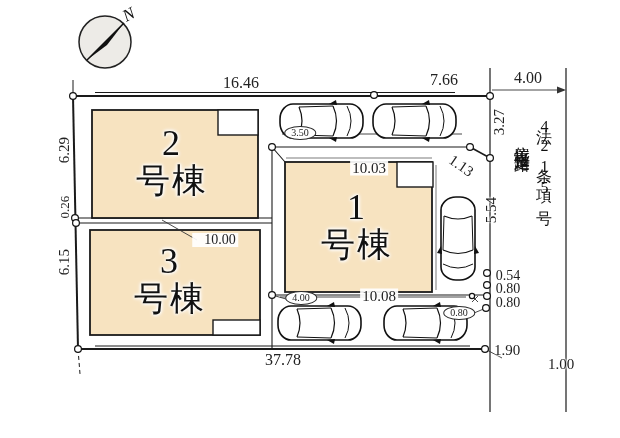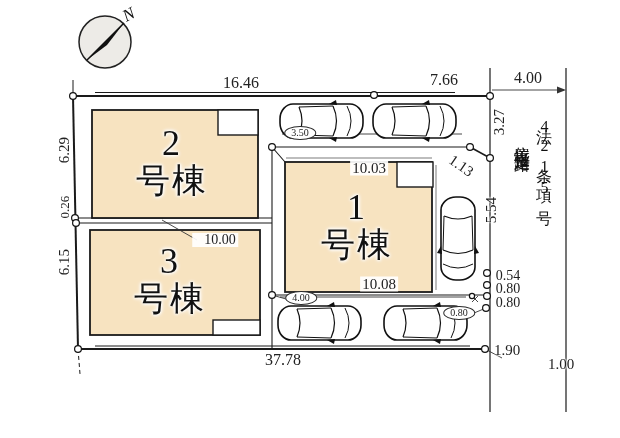--- a/index.html
+++ b/index.html
@@ -188,18 +188,18 @@
 
   <div class="lbl" style="left:508px;top:276px;font-size:14px;">0.54</div>
   <div class="lbl" style="left:508px;top:289px;font-size:14px;">0.80</div>
   <div class="lbl" style="left:508px;top:303px;font-size:14px;">0.80</div>
   <div class="lbl" style="left:507px;top:330px;margin-top:20px;">1.90</div>
   <div class="lbl" style="left:524px;top:364px;margin-left:37px;">1.00</div>
 
   <div class="lbl bg" style="left:215px;top:240px;font-size:14px;padding-left:12px;">10.00</div>
 
   <div class="lbl oval" style="left:301px;top:298px;">4.00</div>
-  <div class="lbl bg" style="left:379px;top:284px;">10.08</div>
+  <div class="lbl bg" style="left:379px;top:296px;">10.08</div>
   <div class="lbl oval" style="left:459px;top:313px;">0.80</div>
 
   <div class="lbl big" style="left:283px;top:360px;">37.78</div>
 
 </div>
 
 </body></html>

